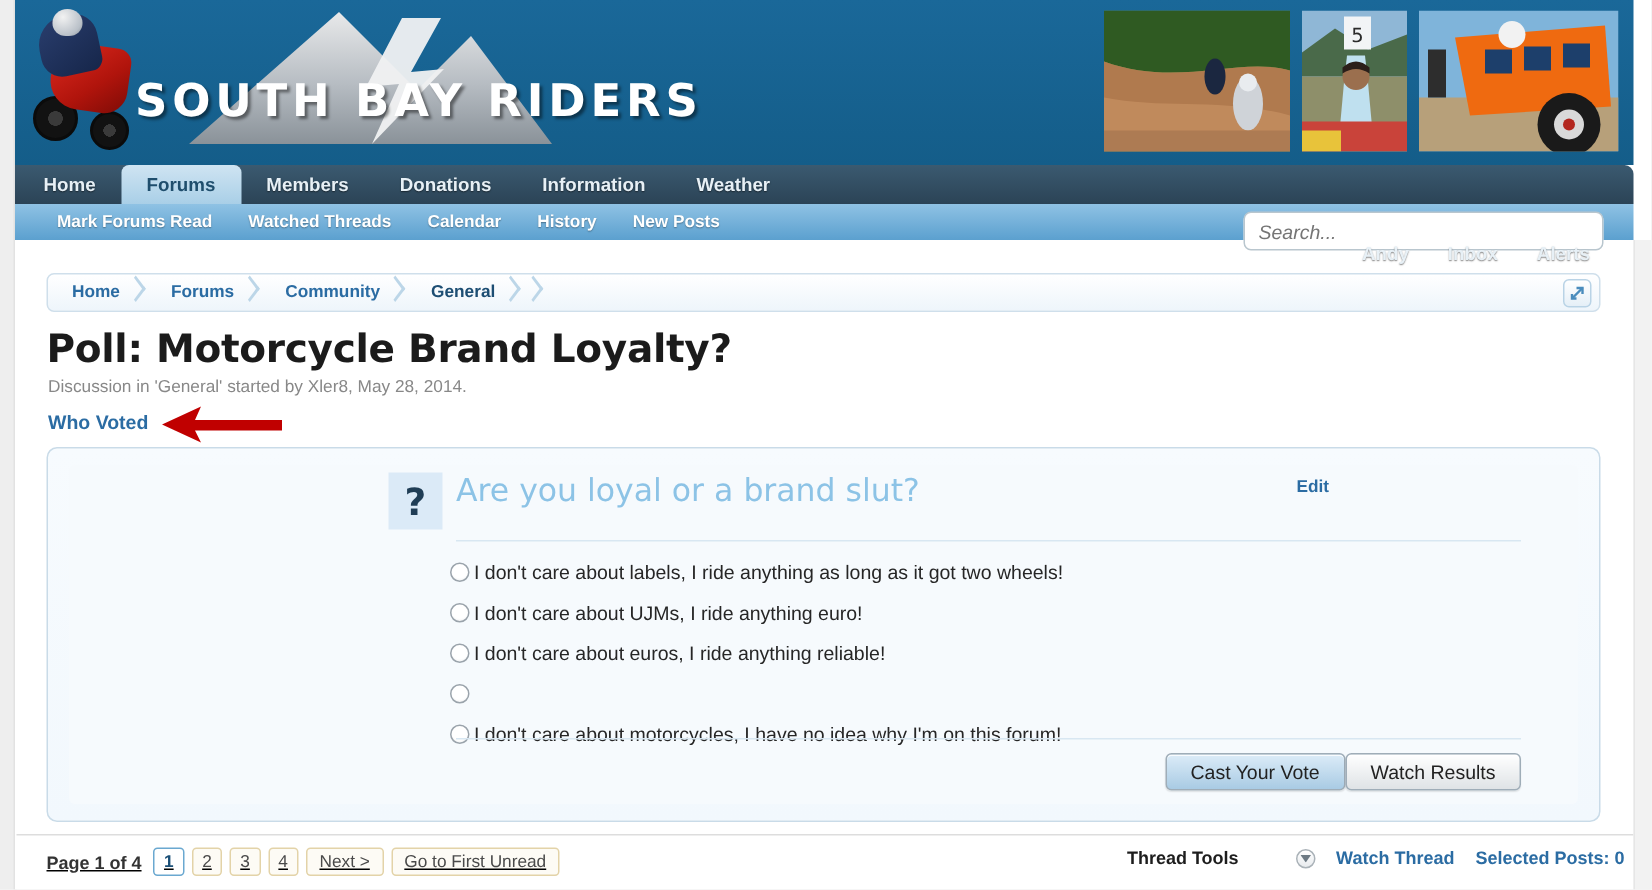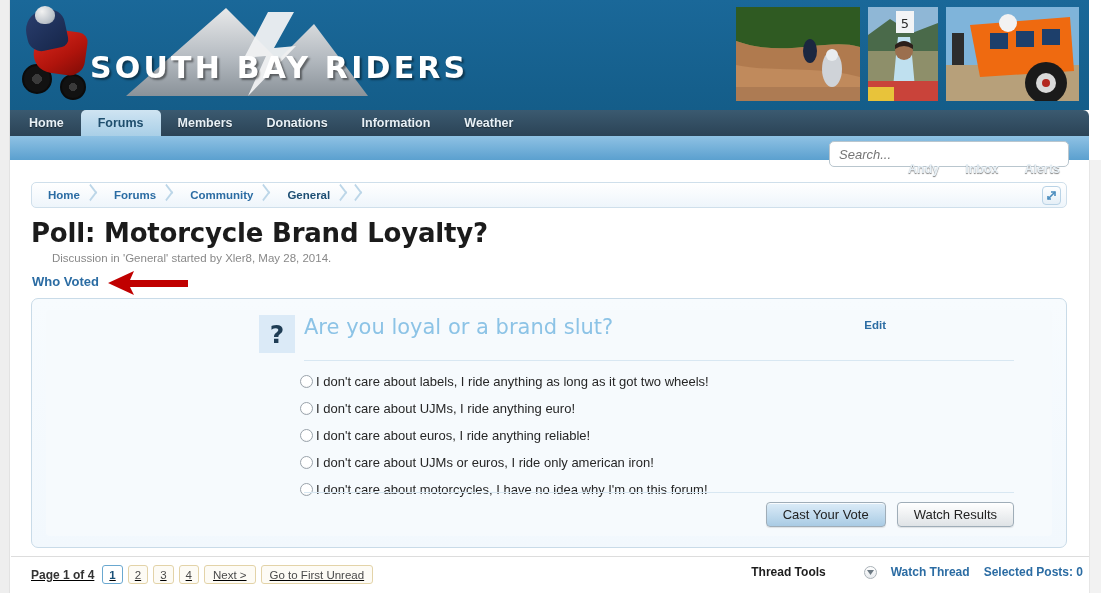--- a/index.html
+++ b/index.html
@@ -179,21 +179,21 @@
 
   
   .thread-title {
     position: absolute; left: 20px; top: 58px;
     font-size: 26px; font-weight: bold; color: #1b1b1b;
     letter-spacing: -0.2px;
     font-family: "DejaVu Sans", sans-serif;
   }
   .thread-meta {
     position: absolute; left: 21px; top: 92px;
-    font-size: 11.5px; color: #888888; margin-left: 20px;
+    font-size: 11.5px; color: #888888;
   }
   .who-voted {
     position: absolute; left: 21px; top: 114px;
     font-size: 13px; color: #2b6ca3; font-weight: bold; cursor: pointer;
   }
 
   
   .red-arrow { position: absolute; left: 108px; top: 270px; z-index: 20; }
 
   
@@ -245,21 +245,21 @@
     background: radial-gradient(circle at 50% 35%, #ffffff 0 60%, #e6e8ea 100%);
     margin-right: 3px; flex: none;
   }
   .option .olabel {
     font-size: 13px; color: #262626;
     font-family: "Liberation Sans", sans-serif;
   }
 
   .poll-buttons {
     position: absolute; right: 38px; top: 192px;
-    display: flex; gap: 11px;
+    display: flex; 
   }
   .btn {
     height: 25px; padding: 0 16px;
     display: flex; align-items: center; justify-content: center;
     font-size: 13px; color: #222;
     border: 1px solid #9fadb8; border-radius: 4px;
     cursor: pointer;
     box-shadow: 0 1px 1px rgba(0,0,0,.10), inset 0 1px 0 rgba(255,255,255,.8);
   }
   .btn-primary { background: linear-gradient(to bottom,#dcecf8 0%, #a9cbe4 100%); }
@@ -380,20 +380,27 @@
       <div class="nav-item">Weather</div>
     </div>
     <div class="nav-right">
       <div class="nav-item">Andy</div>
       <div class="nav-item">Inbox</div>
       <div class="nav-item">Alerts</div>
     </div>
   </div>
 
   <div class="subnav">
+    <div class="subnav-items">
+      <div class="subnav-item">Mark Forums Read</div>
+      <div class="subnav-item">Watched Threads</div>
+      <div class="subnav-item">Calendar</div>
+      <div class="subnav-item">History</div>
+      <div class="subnav-item">New Posts</div>
+    </div>
     <div class="search-box">
       <input type="text" placeholder="Search..." style="">
     </div>
   </div>
 
   <div class="content">
 
     <div class="crumbs">
       <div class="crumb first">Home</div>
       <div class="crumb">Forums</div>
@@ -430,21 +437,20 @@
           <label class="option">
             <span class="radio"></span>
             <span class="olabel">I don't care about UJMs, I ride anything euro!</span>
           </label>
           <label class="option">
             <span class="radio"></span>
             <span class="olabel">I don't care about euros, I ride anything reliable!</span>
           </label>
           <label class="option">
             <span class="radio"></span>
-            <span class="olabel">I don't care about UJMs or euros, I ride only american iron!</span>
           </label>
           <label class="option">
             <span class="radio"></span>
             <span class="olabel">I don't care about motorcycles, I have no idea why I'm on this forum!</span>
           </label>
         </div>
 
         <div class="poll-hr hr-bottom"></div>
 
         <div class="poll-buttons">

